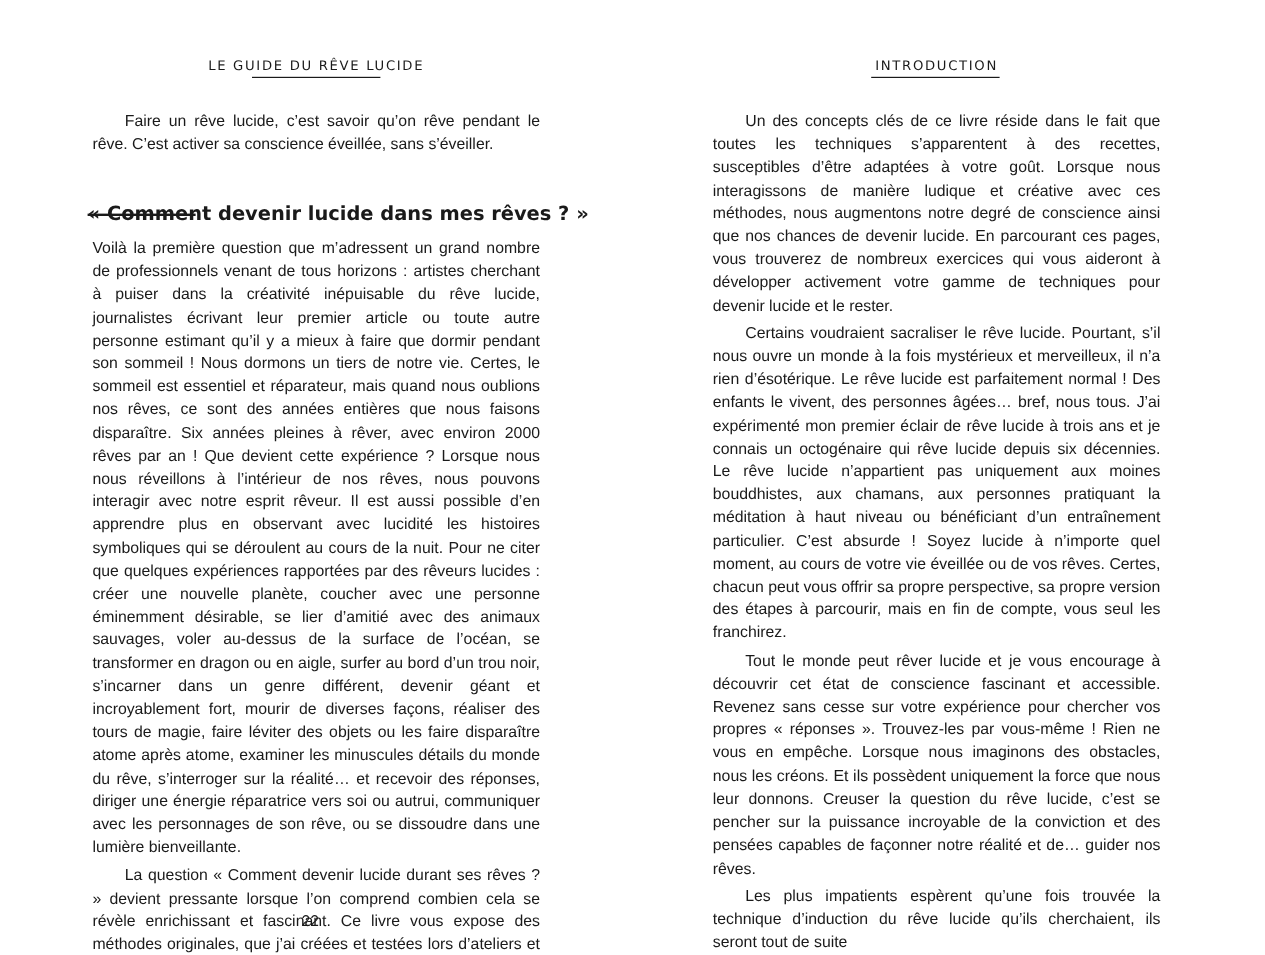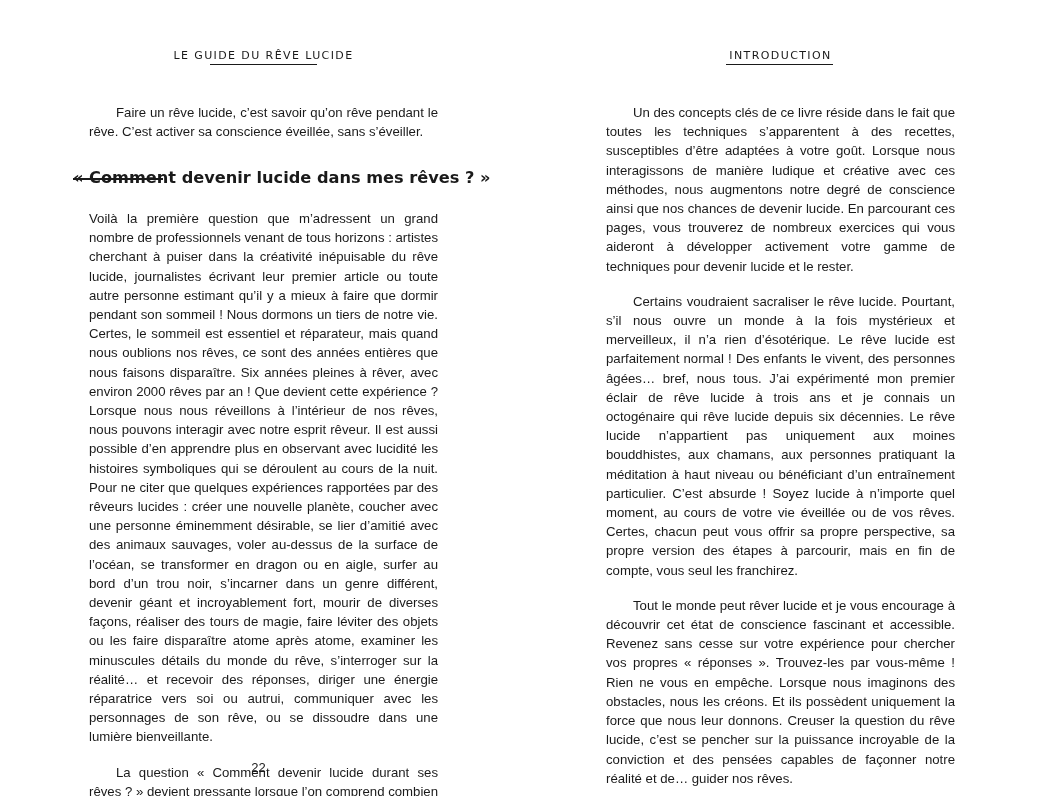--- a/index.html
+++ b/index.html
@@ -57,21 +57,21 @@
       position: absolute;
       left: 0;
       width: 381px;
       font-size: 13.2px;
       line-height: 19.2px;
       text-align: justify;
       hyphens: manual;
       color: #1a1a1a;
     }
     .body-text p {
-      margin: 16px;
+      margin: 4px;
     }
     .indent { text-indent: 27px; }
 
     .intro-block { top: 87px; }
 
     .section-heading {
       position: absolute;
       top: 154px;
       left: 0;
       width: 381px;

